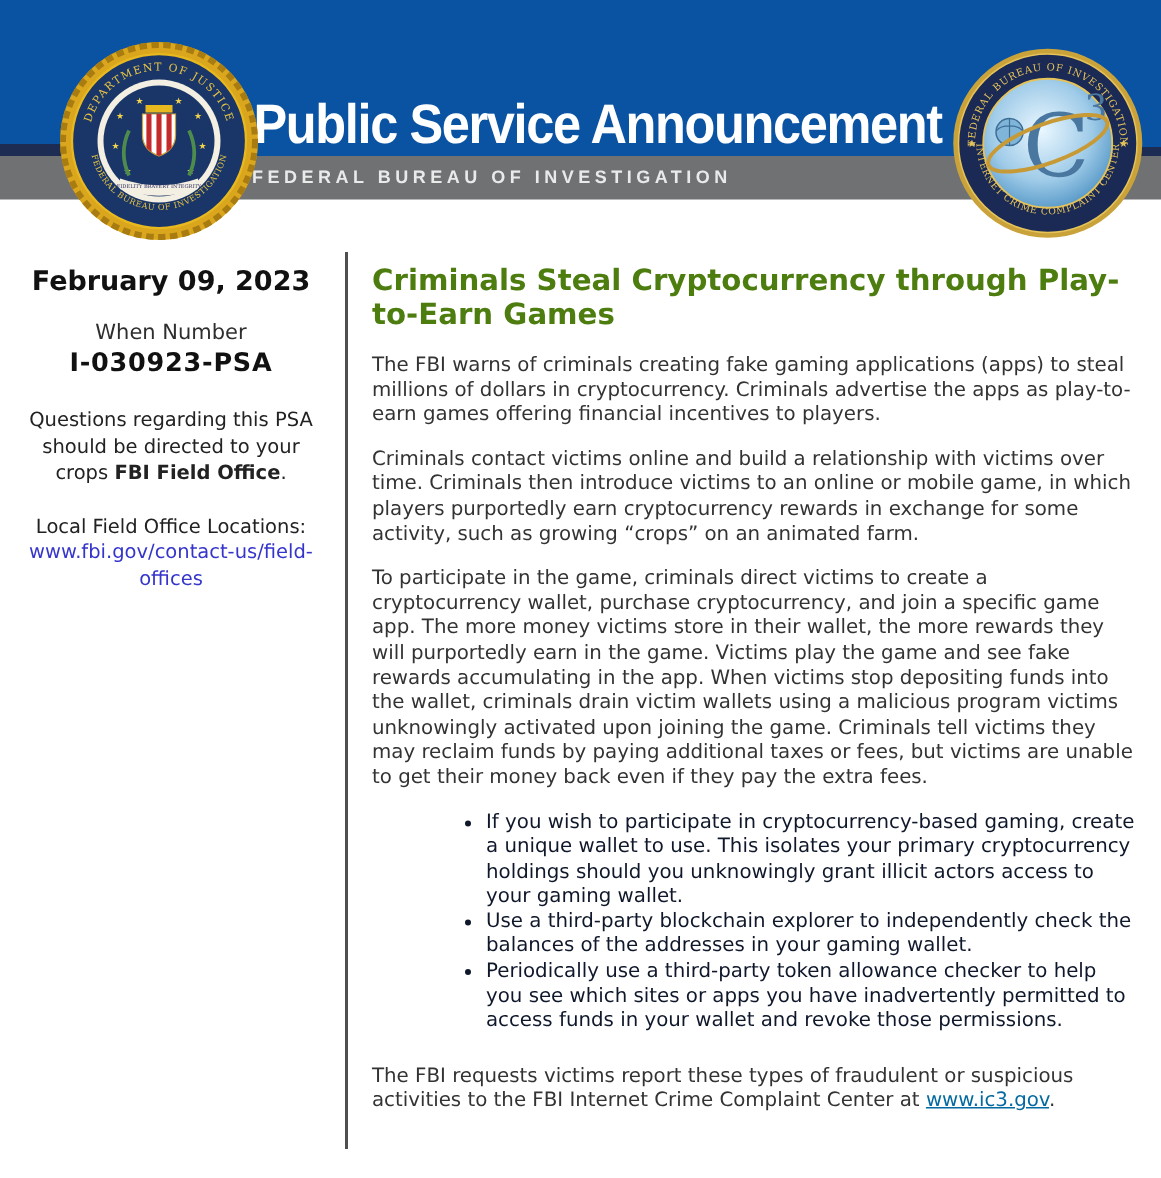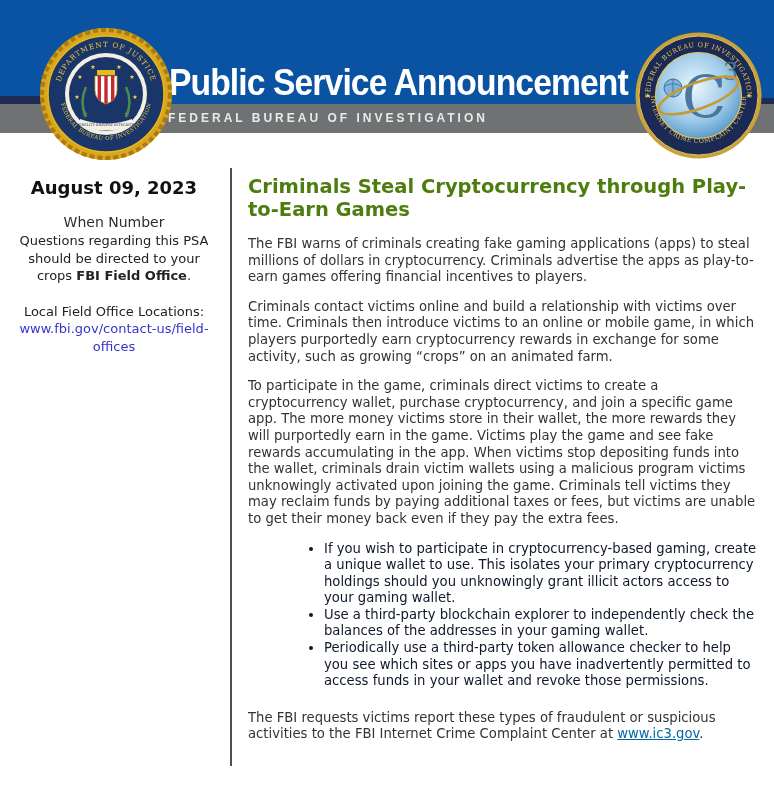--- a/index.html
+++ b/index.html
@@ -139,22 +139,23 @@
     <circle cx="38" cy="56" r="9" fill="#7fb5d8" stroke="#3e6e96" stroke-width="1"></circle>
     <path d="M29.5 55 a9 4.5 0 0 1 17 0 M38 47 v18" stroke="#3e6e96" stroke-width=".8" fill="none"></path>
     <ellipse cx="63.5" cy="63.5" rx="42" ry="13" fill="none" stroke="#c79a35" stroke-width="2.6" transform="rotate(-20 63.5 63.5)"></ellipse>
   </svg>
 </div>
 
 <div class="layout">
   <div class="divider"></div>
 
   <aside>
-    <p class="side-date">August 09, 2023</p>
+    <p class="side-date">February 09, 2023</p>
     <p class="alert-label">When Number</p>
+    <p class="alert-number">I-030923-PSA</p>
     <p class="side-note"><span>Questions regarding this PSA should be directed to your crops </span><b>FBI Field Office</b><span>.</span></p>
     <p class="side-loc"><span>Local Field Office Locations:</span><br>
       <a href="#" class="link-plain">www.fbi.gov/contact-us/field-offices</a>
     </p>
   </aside>
 
   <main>
     <h1 class="article-title">Criminals Steal Cryptocurrency through Play-to-Earn Games</h1>
     <div class="article-body">
       <p>The FBI warns of criminals creating fake gaming applications (apps) to steal millions of dollars in cryptocurrency. Criminals advertise the apps as play-to-earn games offering financial incentives to players.</p>

